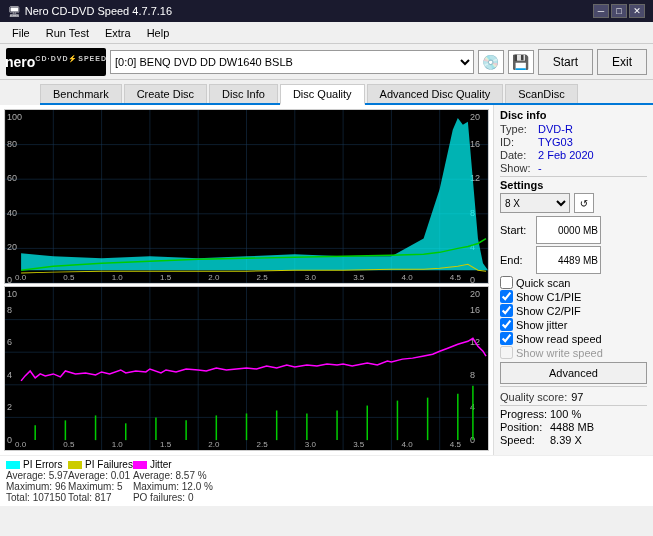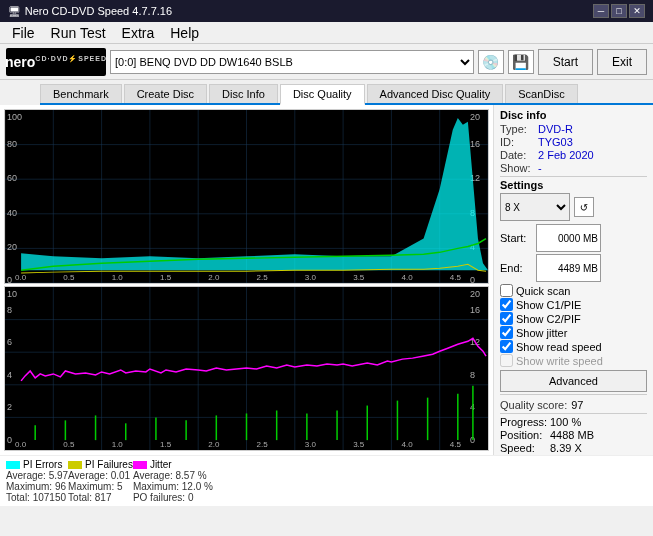--- a/index.html
+++ b/index.html
@@ -6,21 +6,21 @@
     body { width: 653px; height: 536px; font-family: 'Segoe UI', Tahoma, sans-serif; font-size: 11px; background: #f0f0f0; overflow: hidden; }
     
     
     .title-bar { background: #1a1a2e; height: 22px; display: flex; align-items: center; justify-content: space-between; padding: 0 8px; color: white; font-size: 11px; }
     .title-bar-left { display: flex; align-items: center; gap: 4px; }
     .title-bar-controls { display: flex; gap: 2px; }
     .title-btn { width: 16px; height: 14px; background: #4a4a6a; border: 1px solid #666; color: white; font-size: 9px; cursor: pointer; display: flex; align-items: center; justify-content: center; }
 
     
     .menu-bar { background: #f0f0f0; height: 22px; display: flex; align-items: center; padding: 0 4px; border-bottom: 1px solid #ccc; }
-    .menu-item { padding: 2px 8px; font-size: 14px; cursor: pointer; }
+    .menu-item { padding: 2px 8px; font-size: 11px; cursor: pointer; }
 
     
     .toolbar { background: #f0f0f0; height: 36px; display: flex; align-items: center; padding: 2px 6px; gap: 4px; border-bottom: 1px solid #ccc; }
     .nero-logo { width: 100px; height: 28px; background: #000; display: flex; align-items: center; justify-content: center; color: white; font-size: 10px; font-weight: bold; border-radius: 2px; flex-shrink: 0; }
     .nero-logo-inner { display: flex; flex-direction: row; align-items: flex-start; padding: 2px 4px; }
     .nero-text { font-size: 14px; font-weight: bold; color: white; line-height: 1; }
     .nero-sub { font-size: 7px; color: #ccc; letter-spacing: 1px; }
     .drive-select { flex: 1; height: 24px; font-size: 11px; border: 1px solid #999; background: white; }
     .toolbar-icon-btn { width: 26px; height: 24px; border: 1px solid #999; background: white; cursor: pointer; display: flex; align-items: center; justify-content: center; font-size: 14px; }
     .start-btn { padding: 2px 14px; height: 26px; background: #f0f0f0; border: 1px solid #999; cursor: pointer; font-size: 12px; }
@@ -39,21 +39,21 @@
     .chart-bottom { height: 165px; border: 1px solid #ccc; position: relative; background: #000; overflow: hidden; }
     
     
     .right-panel { width: 160px; padding: 4px 6px; background: #f5f5f5; border-left: 1px solid #ddd; font-size: 11px; }
     .panel-section-title { font-weight: bold; margin-bottom: 2px; color: #000; }
     .info-row { display: flex; margin-bottom: 1px; }
     .info-label { width: 38px; color: #333; }
     .info-value { color: #0000cc; font-weight: normal; }
     .info-value.date { color: #0000cc; }
     .settings-row { display: flex; align-items: center; margin-bottom: 3px; gap: 4px; }
-    .speed-select { width: 70px; height: 28px; font-size: 10px; border: 1px solid #999; }
+    .speed-select { width: 70px; height: 20px; font-size: 10px; border: 1px solid #999; }
     .mb-input { width: 65px; height: 28px; font-size: 10px; border: 1px solid #999; padding: 1px 2px; text-align: right; }
     .mb-row { display: flex; align-items: center; margin-bottom: 2px; }
     .mb-label { width: 36px; }
     .checkbox-row { display: flex; align-items: center; margin-bottom: 1px; }
     .checkbox-row input { margin-right: 3px; }
     .advanced-btn { width: 100%; height: 22px; background: #f0f0f0; border: 1px solid #999; cursor: pointer; font-size: 11px; margin-top: 2px; }
     .quality-score-row { display: flex; align-items: flex-end; margin-top: 4px; }
     .quality-label { color: #333; }
     .quality-value { margin-left: 4px; color: #000; font-weight: normal; }
     .progress-row { display: flex; align-items: flex-end; margin-bottom: 1px; }

